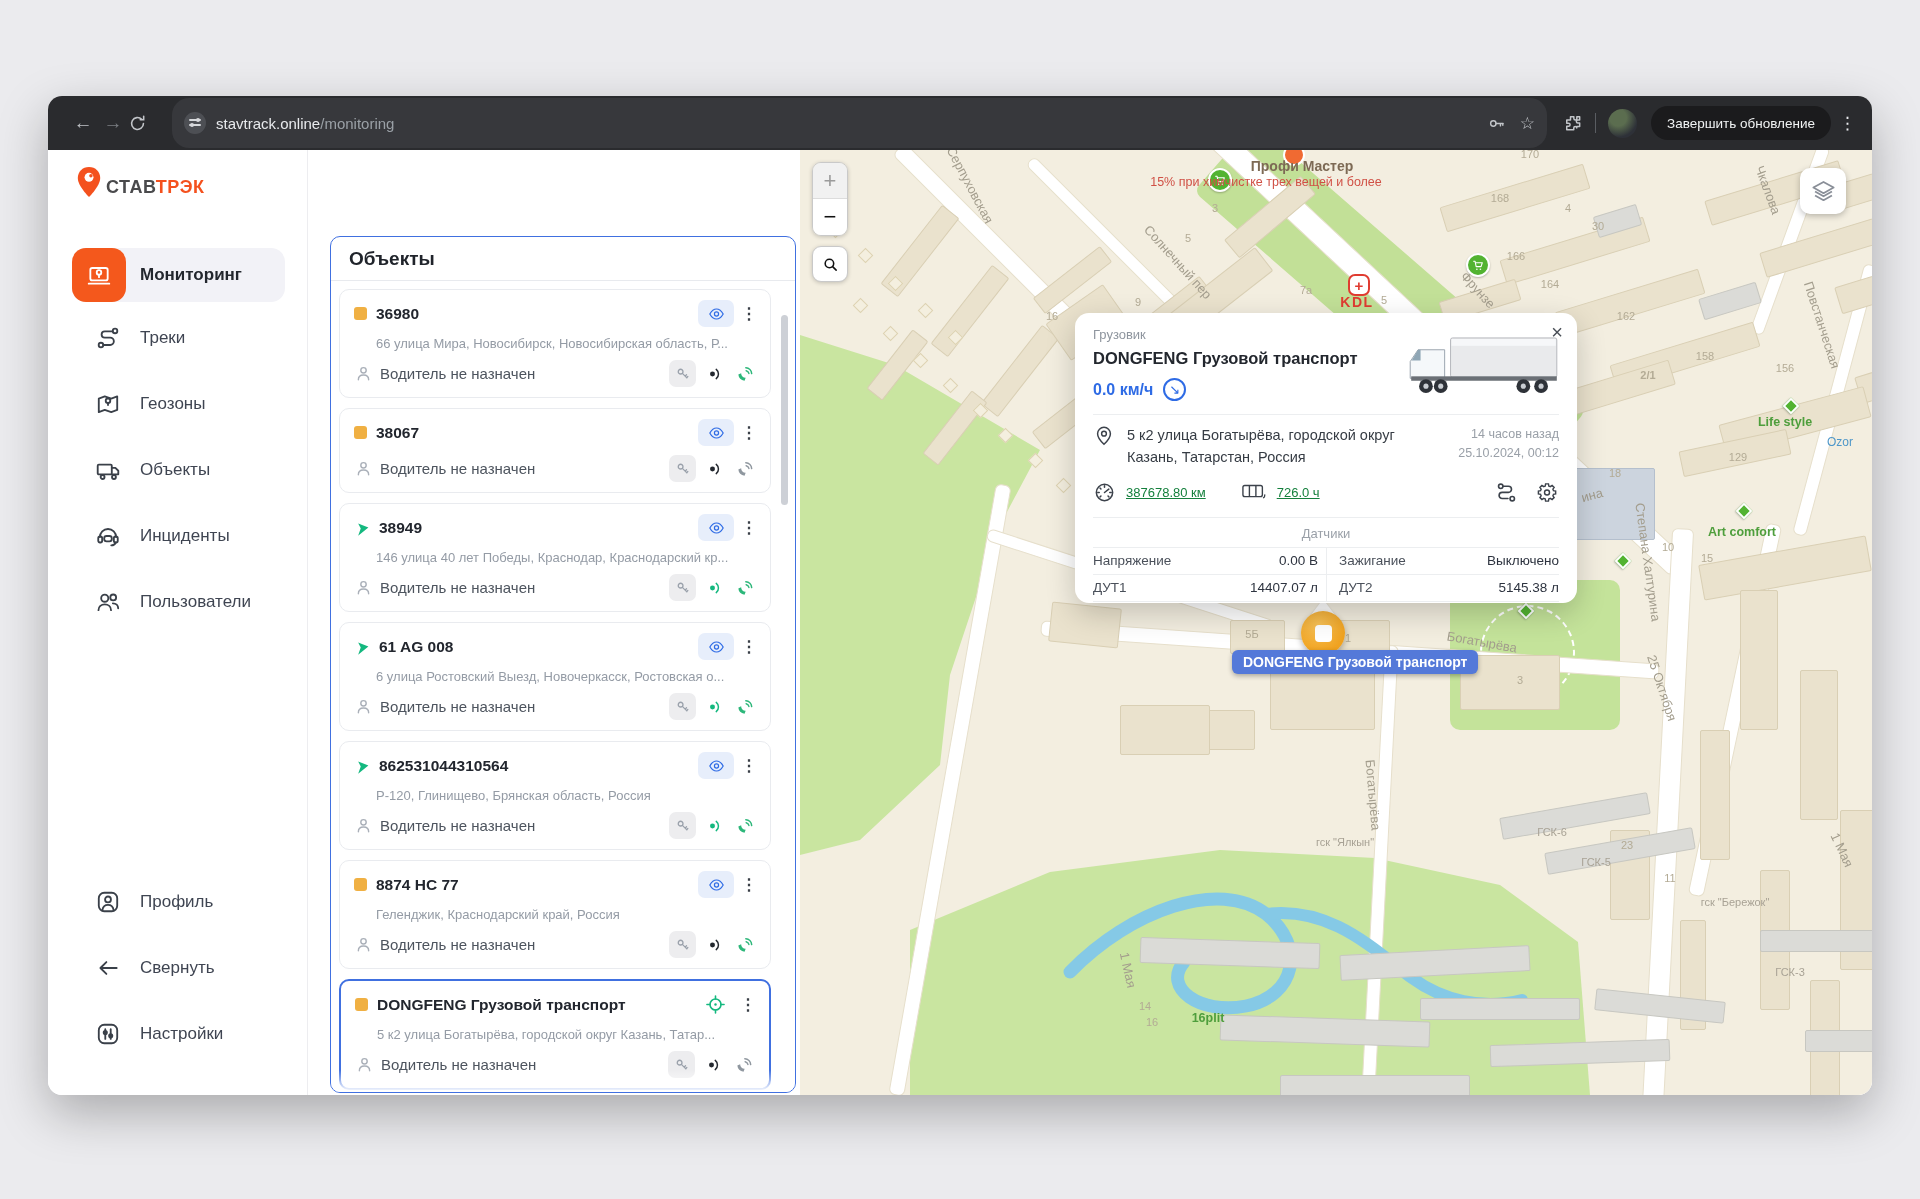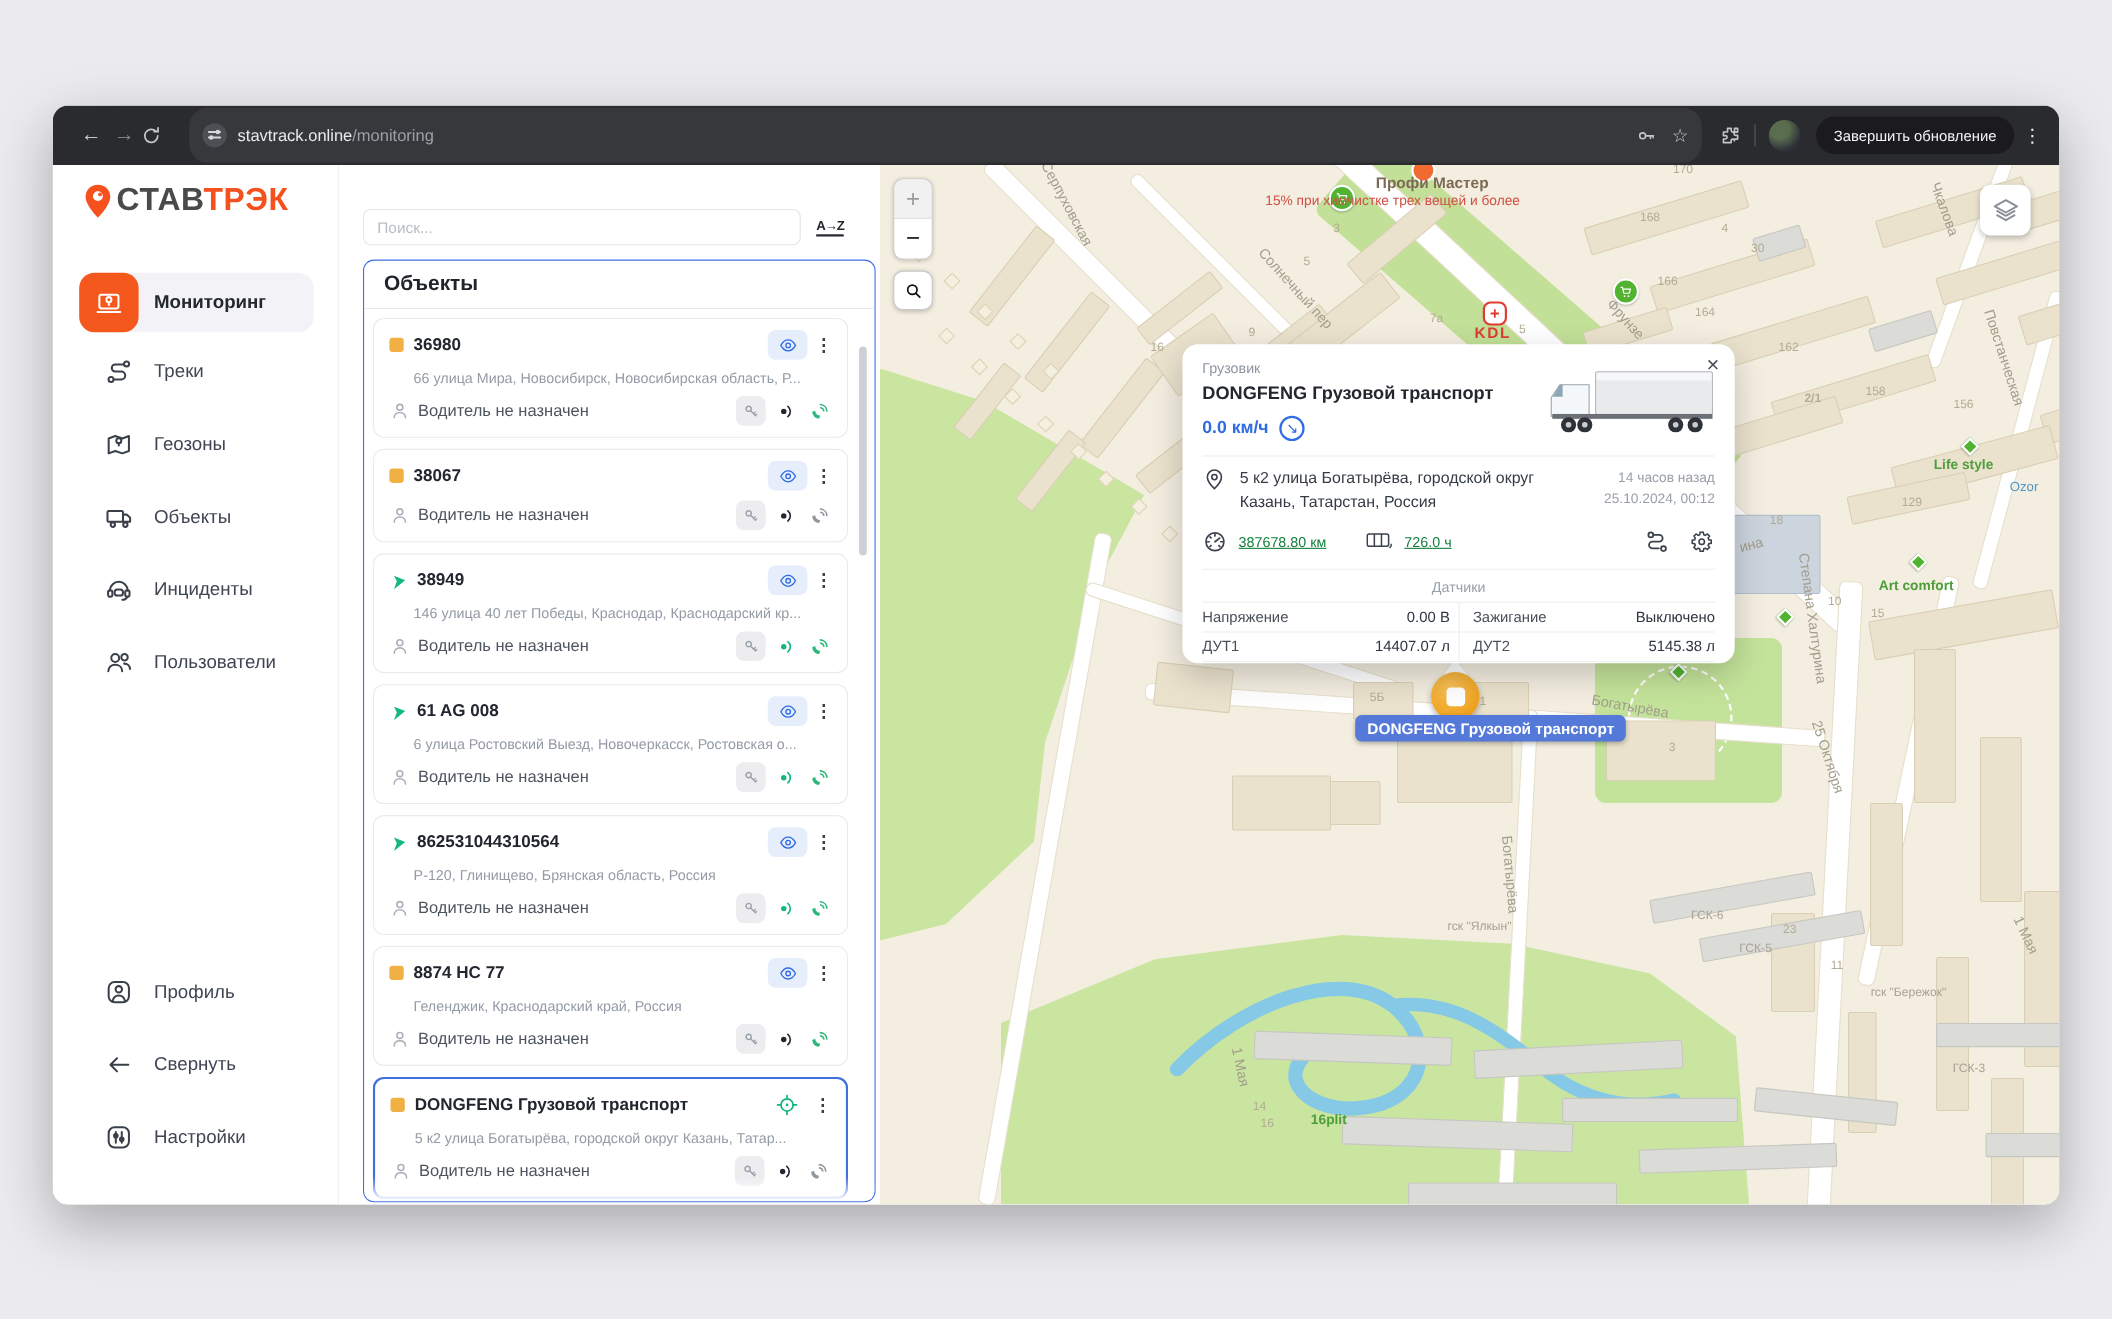--- a/index.html
+++ b/index.html
@@ -24,21 +24,21 @@
   .star{font-size:17px;color:#c2c5c9;}
   .sep{width:1px;height:20px;background:#5a5d62;margin:0 12px;}
   .avatar{width:29px;height:29px;border-radius:50%;background:radial-gradient(circle at 35% 30%,#5b6d4f 0 30%,#2e3138 70%);flex:0 0 auto;}
   .upd-btn{height:34px;background:#1b1b1d;border:none;border-radius:17px;color:#f1f3f4;font-size:13.5px;padding:0 16px;margin-left:14px;font-family:inherit;cursor:pointer;white-space:nowrap;}
   .kebab{color:#e8eaed;font-size:17px;margin-left:8px;cursor:pointer;}
   
   .content{flex:1;display:flex;min-height:0;background:#fff;}
   
   .sidebar{width:260px;flex:0 0 auto;position:relative;border-right:1px solid #ededf0;}
   .logo{position:absolute;left:28px;top:16px;display:flex;align-items:flex-end;}
-  .logo-text{font-size:29px;font-weight:bold;letter-spacing:.5px;color:#4a4a4c;margin-left:4px;}
+  .logo-text{font-size:18px;font-weight:bold;letter-spacing:.5px;color:#4a4a4c;margin-left:4px;}
   .logo-text .orange{color:#f4511e;}
   .nav{position:absolute;top:95px;left:0;right:0;}
   .nav2{position:absolute;bottom:28px;left:0;right:0;}
   .nav-item{height:66px;display:flex;align-items:center;position:relative;cursor:pointer;}
   .nav-item .icw{width:26px;height:26px;position:absolute;left:47px;display:flex;align-items:center;justify-content:center;}
   .nav-item .lbl{position:absolute;left:92px;font-size:17px;color:#3f4552;}
   .nav-item.active{height:60px;}
   .nav-item.active .pillbg{position:absolute;left:24px;right:22px;top:3px;bottom:3px;background:#f2f2f7;border-radius:14px;}
   .nav-item.active .icsq{position:absolute;left:24px;top:3px;width:54px;height:54px;border-radius:14px;background:#f4581c;display:flex;align-items:center;justify-content:center;}
   .nav-item.active .lbl{font-weight:bold;color:#23272e;}
@@ -278,24 +278,20 @@
                 <circle cx="9.5" cy="10.7" r="1.5" fill="#3a4049"></circle>
                 <circle cx="14.5" cy="13.6" r="1.5" fill="#3a4049"></circle>
               </svg>
             </span>
       <span class="lbl">Настройки</span>
           </div>
         </nav>
     </aside>
 
     <section class="panel">
-      <div class="search-row">
-        <input class="search" placeholder="Поиск..." style="">
-        <div class="sort">A→Z</div>
-      </div>
       <div class="objbox">
         <div class="objhead">Объекты</div>
         <div class="cards" id="vehicle-list">
             <div class="card">
     <div class="crow1">
       <span class="swatch"></span>
       <span class="cname">36980</span>
       <span class="eyebtn">
                   <svg viewBox="0 0 24 24" width="21" height="16">
                     <path d="M2 12C5 6.5 9 4.5 12 4.5S19 6.5 22 12C19 17.5 15 19.5 12 19.5S5 17.5 2 12Z" fill="none" stroke="#2e6be5" stroke-width="1.8"></path>
@@ -749,21 +745,21 @@
           <div class="mlabel ml-poi-red-bold" style="left: 557px; top: 152px; transform: translate(-50%, -50%) rotate(0deg);">KDL</div>
           <div class="mlabel ml-poi-green" style="left: 985px; top: 272px; transform: translate(-50%, -50%) rotate(0deg);">Life style</div>
           <div class="mlabel ml-poi-green" style="left: 942px; top: 382px; transform: translate(-50%, -50%) rotate(0deg);">Art comfort</div>
           <div class="mlabel ml-poi-blue" style="left: 1040px; top: 292px; transform: translate(-50%, -50%) rotate(0deg);">Ozor</div>
           <div class="mlabel ml-poi-green" style="left: 408px; top: 868px; transform: translate(-50%, -50%) rotate(0deg);">16plit</div>
           <div class="mlabel ml-num" style="left: 730px; top: 4px; transform: translate(-50%, -50%) rotate(0deg);">170</div>
           <div class="mlabel ml-num" style="left: 700px; top: 48px; transform: translate(-50%, -50%) rotate(0deg);">168</div>
           <div class="mlabel ml-num" style="left: 716px; top: 106px; transform: translate(-50%, -50%) rotate(0deg);">166</div>
           <div class="mlabel ml-num" style="left: 750px; top: 134px; transform: translate(-50%, -50%) rotate(0deg);">164</div>
           <div class="mlabel ml-num" style="left: 826px; top: 166px; transform: translate(-50%, -50%) rotate(0deg);">162</div>
-          <div class="mlabel ml-num" style="left: 848px; top: 212px; transform: translate(-50%, -50%) rotate(0deg); font-weight: bold;">2/1</div>
+          <div class="mlabel ml-num" style="left: 848px; top: 225px; transform: translate(-50%, -50%) rotate(0deg); font-weight: bold;">2/1</div>
           <div class="mlabel ml-num" style="left: 905px; top: 206px; transform: translate(-50%, -50%) rotate(0deg);">158</div>
           <div class="mlabel ml-num" style="left: 985px; top: 218px; transform: translate(-50%, -50%) rotate(0deg);">156</div>
           <div class="mlabel ml-num" style="left: 798px; top: 76px; transform: translate(-50%, -50%) rotate(0deg);">30</div>
           <div class="mlabel ml-num" style="left: 768px; top: 58px; transform: translate(-50%, -50%) rotate(0deg);">4</div>
           <div class="mlabel ml-num" style="left: 415px; top: 58px; transform: translate(-50%, -50%) rotate(0deg);">3</div>
           <div class="mlabel ml-num" style="left: 388px; top: 88px; transform: translate(-50%, -50%) rotate(0deg);">5</div>
           <div class="mlabel ml-num" style="left: 506px; top: 140px; transform: translate(-50%, -50%) rotate(0deg);">7а</div>
           <div class="mlabel ml-num" style="left: 584px; top: 150px; transform: translate(-50%, -50%) rotate(0deg);">5</div>
           <div class="mlabel ml-num" style="left: 338px; top: 152px; transform: translate(-50%, -50%) rotate(0deg);">9</div>
           <div class="mlabel ml-num" style="left: 252px; top: 166px; transform: translate(-50%, -50%) rotate(0deg);">16</div>

